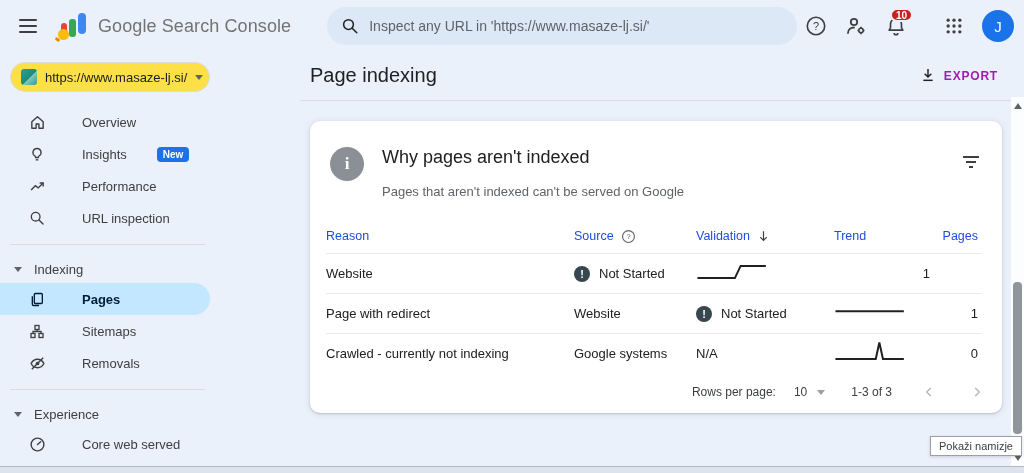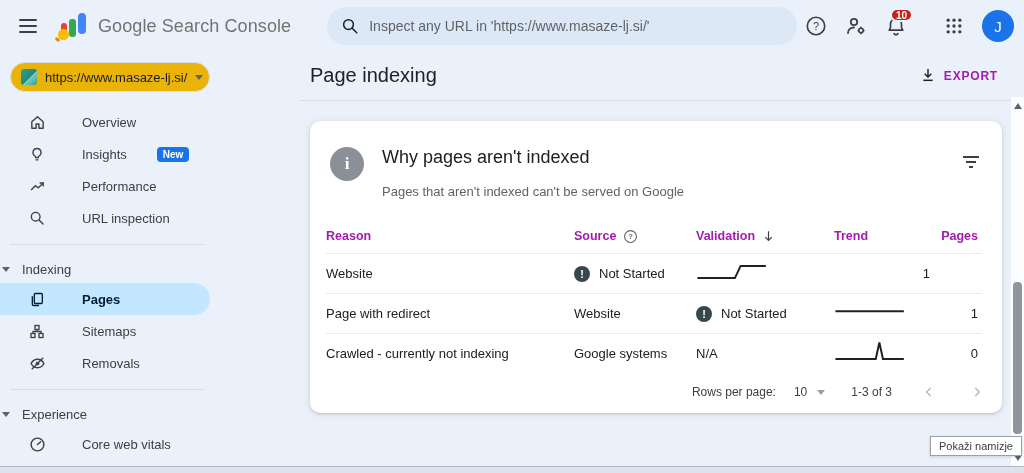--- a/index.html
+++ b/index.html
@@ -35,36 +35,36 @@
   .icon-btn.grid-btn { margin-left:18px; }
   .badge { position:absolute; top:2px; left:14px; min-width:20px; height:14px; padding:0 4px;
     background:#c5221f; border-radius:8px; color:#fff; font-size:10px; font-weight:bold;
     display:flex; align-items:center; justify-content:center; border:2px solid #ebf1fa; }
   .avatar { width:32px; height:32px; border-radius:50%; background:#1a73e8; color:#fff;
     font-size:15px; display:flex; align-items:center; justify-content:center; margin-left:8px; cursor:pointer; }
   
   .content-row { display:flex; height:421px; }
   
   .sidebar { width:290px; flex:none; padding-top:10px; }
-  .property { margin-left:10px; width:200px; height:30px; background:#eab308; border:1px solid #dadce0;
+  .property { margin-left:10px; width:200px; height:30px; background:#fde047; border:1px solid #dadce0;
     border-radius:16px; display:flex; align-items:center; padding:0 10px; gap:8px; cursor:pointer; }
   .favicon { width:16px; height:16px; border-radius:3px; flex:none;
     background:linear-gradient(135deg,#2e9e8f 0%,#1f8a7d 55%,#7fc9ba 56%,#2e9e8f 100%); }
   .property-url { font-size:13px; color:#202124; white-space:nowrap; }
   .caret { width:0; height:0; border-left:4px solid transparent; border-right:4px solid transparent;
     border-top:5px solid #5f6368; flex:none; }
   .nav { margin-top:14px; }
   .nav-item { height:32px; display:flex; align-items:center; padding-left:28px; gap:36px;
     font-size:13px; color:#3c4043; cursor:pointer; width:210px; }
   .nav-item .nico { width:18px; display:flex; justify-content:center; flex:none; }
   .nav-item.selected { background:#c2e7ff; border-radius:0 16px 16px 0; color:#001d35; font-weight:bold; }
   .new-badge { background:#1a73e8; color:#fff; font-size:10px; font-weight:bold; padding:2px 6px;
     border-radius:4px; margin-left:-6px; }
   .divider { height:1px; background:#dadce0; margin:10px 10px 10px 10px; width:195px; }
-  .section-head { height:28px; display:flex; align-items:center; gap:12px; padding-left:2px;
+  .section-head { height:28px; display:flex; align-items:center; gap:12px; padding-left:14px;
     font-size:13px; color:#3c4043; cursor:pointer; }
   
   .main { flex:1; position:relative; }
   .title-row { height:46px; display:flex; align-items:center; justify-content:space-between;
     padding:0 26px 0 20px; }
   .page-title { font-size:20px; font-weight:normal; color:#202124; }
   .export-btn { display:flex; align-items:flex-end; gap:8px; border:none; background:transparent;
     font-family:inherit; font-size:12px; font-weight:bold; letter-spacing:0.8px; color:#a21caf; cursor:pointer; }
   .main-divider { height:1px; background:#d7dce5; margin:2px 0 0 10px; }
   
@@ -74,21 +74,21 @@
   .info-circle { width:34px; height:34px; border-radius:50%; background:#8a9096; color:#fff;
     display:flex; align-items:center; justify-content:center; font-size:17px; font-weight:bold;
     font-family:"Liberation Serif",serif; flex:none; }
   .card-title { font-size:18px; color:#202124; }
   .card-sub { font-size:13px; color:#5f6368; margin-top:16px; }
   .filter-btn { position:absolute; right:22px; top:34px; border:none; background:transparent; cursor:pointer; }
   
   .tbl { margin:6px 20px 0 16px; }
   .trow { display:grid; grid-template-columns:248px 122px 138px 100px 1fr; align-items:center;
     height:40px; border-top:1px solid #e8eaed; font-size:13px; }
-  .trow.thead { border-top:none; height:34px; font-size:12.5px; color:#a21caf;font-weight:bold; }
+  .trow.thead { border-top:none; height:34px; font-size:12.5px; color:#1d4ed8; }
   .th { display:flex; align-items:center; gap:7px; }
   .cell-pages { text-align:right; padding-right:4px; }
   .val-cell { display:flex; align-items:center; gap:9px; }
   .val-ico { width:16px; height:16px; border-radius:50%; background:#37474f; color:#fff;
     font-size:11px; font-weight:bold; display:flex; align-items:center; justify-content:center; flex:none; }
   .spark { width:72px; height:26px; }
   .spark polyline { fill:none; stroke:#202124; stroke-width:2; vector-effect:non-scaling-stroke; }
   
   .pager { display:flex; align-items:center; justify-content:flex-end; gap:26px;
     padding:12px 14px 0 0; font-size:12px; color:#3c4043; }
@@ -270,21 +270,21 @@
         <span class="caret"></span>
         <span>Experience</span>
       </div>
       <div class="nav-item">
         <span class="nico">
             <svg class="ic" width="17" height="17" viewBox="0 0 24 24">
           <circle cx="12" cy="12" r="9" fill="none" stroke="#3c4043" stroke-width="2"></circle>
           <line x1="12" y1="12" x2="16.5" y2="8" stroke="#3c4043" stroke-width="2" stroke-linecap="round"></line>
             </svg>
           </span>
-        <span>Core web vitals</span>
+        <span>Core web served</span>
       </div>
       <div class="nav-item">
         <span class="nico">
             <svg class="ic" width="15" height="17" viewBox="0 0 24 24">
           <rect x="5" y="10" width="14" height="10" rx="1.5" fill="none" stroke="#3c4043" stroke-width="2"></rect>
           <path d="M8 10 V7 a4 4 0 0 1 8 0 v3" fill="none" stroke="#3c4043" stroke-width="2"></path>
           <circle cx="12" cy="15" r="1.4" fill="#3c4043"></circle>
             </svg>
           </span>
         <span>HTTPS</span>

